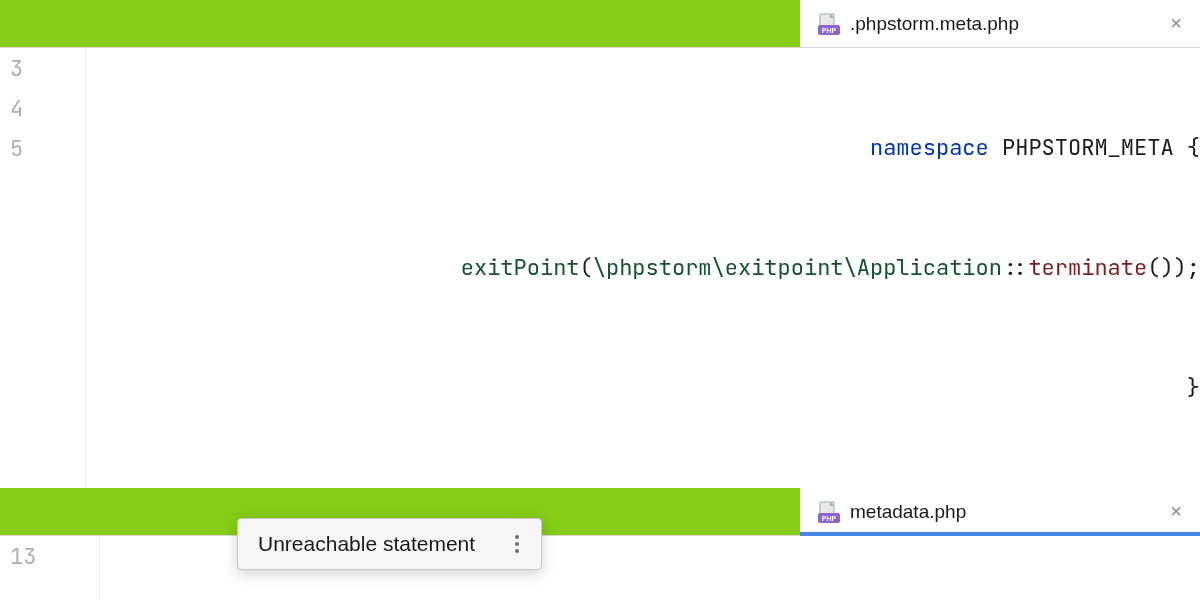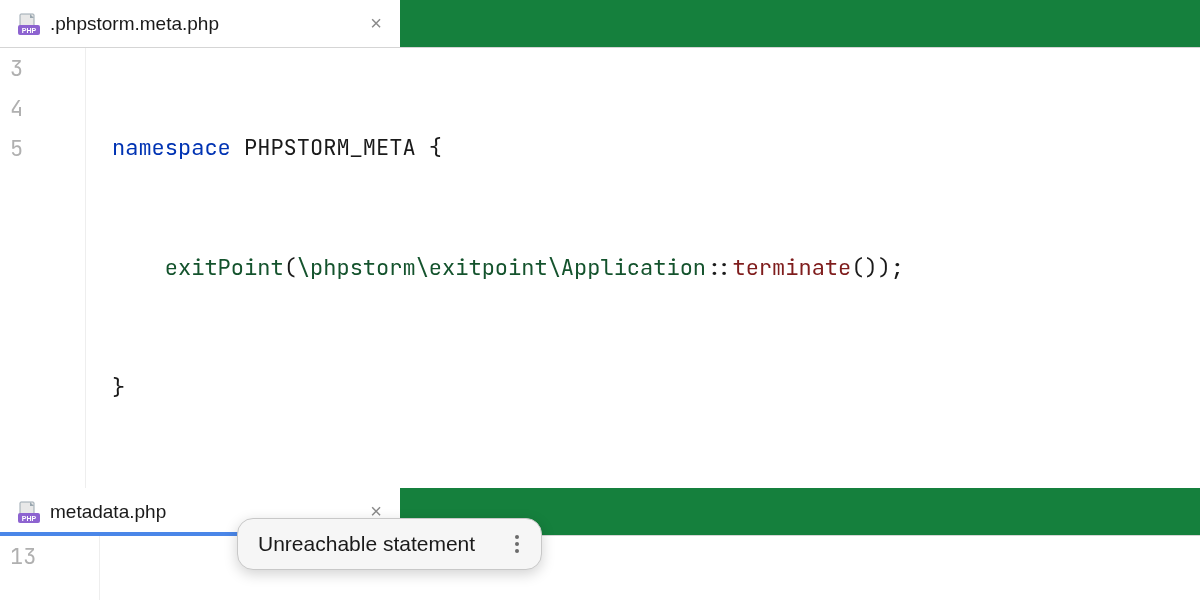--- a/index.html
+++ b/index.html
@@ -1,36 +1,36 @@
 <!DOCTYPE html>
 <html><head>
 <meta charset="utf-8">
 <style>
   * { box-sizing: border-box; margin: 0; padding: 0; }
   html, body { width: 1200px; height: 600px; font-family: "JetBrains Mono","Fira Code",Consolas,monospace; background:#fff; overflow:hidden; }
   .pane { display:flex; flex-direction:column; }
-  .tabbar { display:flex; align-items:stretch; height:48px; background:#15803d; border-bottom:1px solid #d5d5d5; }
+  .tabbar { display:flex; align-items:stretch; height:48px; background:#84cc16; border-bottom:1px solid #d5d5d5;justify-content:flex-end; }
   .tab { position:relative; display:flex; align-items:center; gap:10px; padding:0 18px; background:#fff; min-width:400px; font-family:-apple-system,BlinkMacSystemFont,"Segoe UI",sans-serif; font-size:19px; color:#1a1a1a; }
   .tabbar.hi .tab::after { content:""; position:absolute; left:0; right:0; bottom:-1px; height:4px; background:#4a86e8; }
   .tab .close { margin-left:auto; color:#8a8a8a; font-size:20px; }
   .php-icon { width:22px; height:22px; position:relative; display:inline-block; }
   .php-icon svg { position:absolute; inset:0; }
   .editor-row { display:flex; align-items:stretch; }
   .gutter { width:86px; flex:0 0 86px; background:#fff; border-right:1px solid #eeeeee; color:#b0b0b0; font-size:22px; display:flex; flex-direction:column; position:relative; }
   .gcell { height:40px; display:flex; align-items:center; justify-content:flex-start; padding-left:10px; position:relative; }
   .gcell .fold { position:absolute; right:-6px; top:50%; transform:translateY(-50%); width:12px; height:12px; border:1px solid #c8c8c8; background:#fff; }
   .gcell .fold.open::before { content:""; position:absolute; left:2px; right:2px; top:50%; height:1px; background:#8a8a8a; }
   .code { flex:1; font-size:22px; line-height:40px; padding-left:26px; white-space:pre; color:#1a1a1a; position:relative; }
-  .cline { height:40px; position:relative; }
+  .cline { height:40px; position:relative;text-align:right; }
   .kw { color:#0033b3; }
   .fn { color:#7f1d1d; }
   .cls { color:#14532d; }
   .punct { color:#1a1a1a; }
   .ns  { color:#1a1a1a; }
-  .tooltip { position:absolute; left:237px; top:518px; background:#f6f6f6; border:1px solid #c8c8c8; border-radius:16px; box-shadow:0 4px 14px rgba(0,0,0,.18); padding:12px 18px 12px 20px; display:flex; align-items:center; gap:36px; font-family:-apple-system,BlinkMacSystemFont,"Segoe UI",sans-serif; font-size:21px; color:#1a1a1a; }
+  .tooltip { position:absolute; left:237px; top:518px; background:#f6f6f6; border:1px solid #c8c8c8; border-radius:4px; box-shadow:0 4px 14px rgba(0,0,0,.18); padding:12px 18px 12px 20px; display:flex; align-items:center; gap:36px; font-family:-apple-system,BlinkMacSystemFont,"Segoe UI",sans-serif; font-size:21px; color:#1a1a1a; }
   .kebab { display:flex; flex-direction:column; gap:3px; padding:4px; }
   .kebab span { width:4px; height:4px; background:#6b6b6b; border-radius:50%; }
 </style>
 </head>
 <body>
 
 <div class="pane">
   <div class="tabbar">
     <div class="tab">
       <span class="php-icon">

